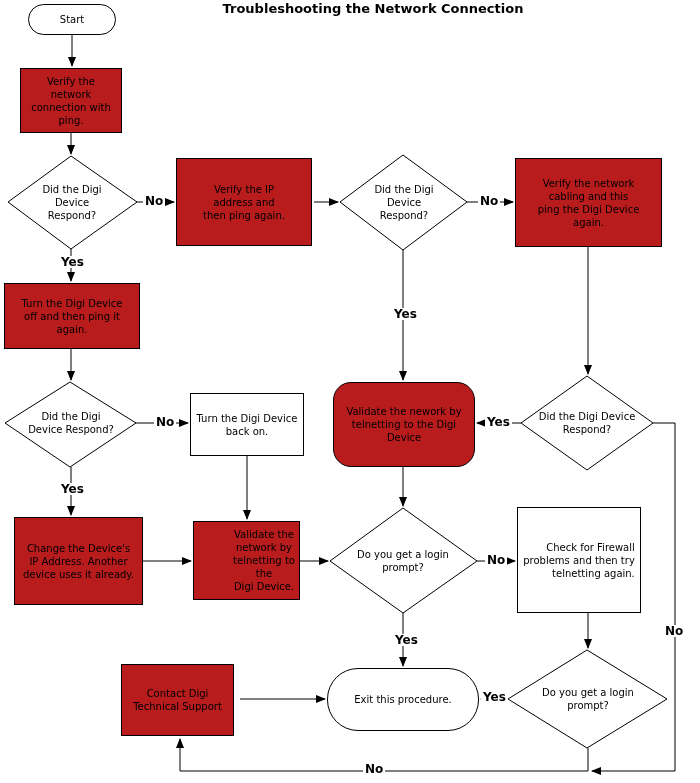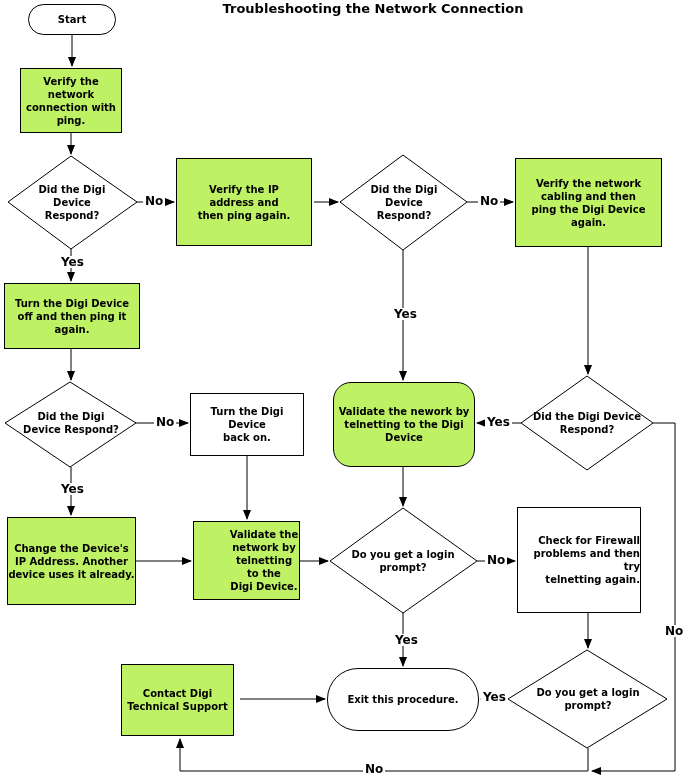--- a/index.html
+++ b/index.html
@@ -8,26 +8,26 @@
     width:700px;height:783px;
     background:#ffffff;
     font-family:"DejaVu Sans", sans-serif;
     overflow:hidden;
   }
   #connectors{position:absolute;left:0;top:0;width:700px;height:783px;}
   .node{
     position:absolute;
     display:flex;align-items:center;justify-content:center;
     text-align:center;
-    font-weight:bold;font-size:10px;line-height:13px;
+    font-weight:normal;font-size:10px;line-height:13px;
     color:#000;
     white-space:pre-line;
     box-sizing:border-box;
   }
-  .process{background:#bef264;border:1px solid #000;}
+  .process{background:#b91c1c;border:1px solid #000;}
   .plainbox{background:#ffffff;border:1px solid #000;}
   .terminal{background:#ffffff;border:1px solid #000;border-radius:16px;}
   .oval{background:#ffffff;border:1px solid #000;border-radius:31px;}
   .dtext{position:absolute;background:transparent;}
   .elabel{
     position:absolute;
     font-weight:bold;font-size:12px;line-height:12px;
     color:#000;background:#ffffff;
     padding:0 2px;text-align:center;
   }
@@ -89,30 +89,30 @@
   <div class="node oval" style="left:327px;top:668px;width:152px;height:63px;">Exit this procedure.</div>
 
   <div class="node process" style="left:20px;top:68px;width:102px;height:65px;">Verify the
 network
 connection with
 ping.</div>
   <div class="node process" style="left:176px;top:158px;width:136px;height:88px;">Verify the IP
 address and
 then ping again.</div>
   <div class="node process" style="left:515px;top:158px;width:147px;height:89px;">Verify the network
-cabling and then
+cabling and this
 ping the Digi Device
 again.</div>
   <div class="node process" style="left:4px;top:283px;width:136px;height:66px;">Turn the Digi Device
 off and then ping it
 again.</div>
   <div class="node process" style="left:333px;top:382px;width:142px;height:85px;border-radius:18px;">Validate the nework by
 telnetting to the Digi
 Device</div>
-  <div class="node process" style="left:7px;top:517px;width:129px;height:88px;">Change the Device's
+  <div class="node process" style="left:14px;top:517px;width:129px;height:88px;">Change the Device's
 IP Address. Another
 device uses it  already.</div>
   <div class="node process" style="left:193px;top:521px;width:107px;height:79px;padding-left:35px;">Validate the
 network by
 telnetting to the
 Digi Device.</div>
   <div class="node process" style="left:121px;top:664px;width:113px;height:72px;">Contact Digi
 Technical Support</div>
 
   <div class="node plainbox" style="left:190px;top:393px;width:114px;height:63px;">Turn the Digi Device

